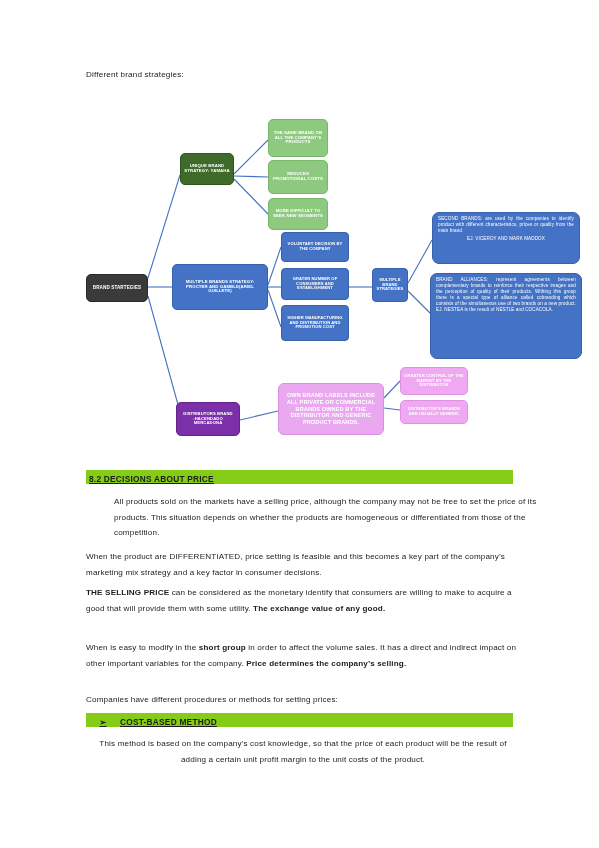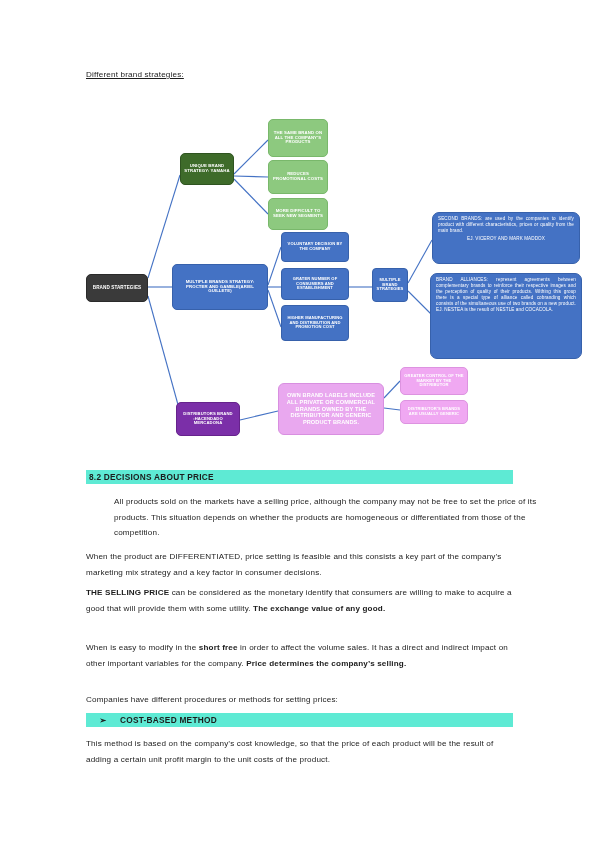--- a/index.html
+++ b/index.html
@@ -19,33 +19,33 @@
     overflow: hidden;
   }
 
   
   .doc-line {
     position: absolute;
     font-size: 8.1px;
     line-height: 14.4px;
     letter-spacing: 0.18px;
     color: #1c1c1c;
-    text-decoration: underline;
   }
   .heading-bar {
     position: absolute;
-    background: #5eead4;
+    background: #84cc16;
     font-size: 8.3px;
     font-weight: bold;
     letter-spacing: 0.25px;
     color: #1c1c1c;
     display: flex;
-    align-items: center;
+    align-items: flex-end;
     padding-left: 3px;
     box-sizing: border-box;
+    text-decoration: underline;
   }
   .heading-bar.bullet-bar { padding-left: 0; }
   .bullet-glyph {
     display: inline-block;
     width: 34px;
     text-align: center;
     font-size: 8px;
     color: #1c1c1c;
   }
   .para {
@@ -257,32 +257,32 @@
       <span>DISTRIBUTOR’S BRANDS ARE USUALLY GENERIC</span>
     </div>
   </div>
 
   <div class="heading-bar" style="left:86px; top:470px; width:427px; height:14px;">
     <span>8.2 DECISIONS ABOUT PRICE</span>
   </div>
 
   <div class="para" style="left:86px; top:494px; width:434px;margin-left:28px;">All products sold on the markets have a selling price, although the company may not be free to set the price of its products. This situation depends on whether the products are homogeneous or differentiated from those of the competition.</div>
 
-  <div class="para" style="left:86px; top:549px; width:434px;">When the product are DIFFERENTIATED, price setting is feasible and this consists a key part of the company’s marketing mix strategy and a key factor in consumer decisions.</div>
+  <div class="para" style="left:86px; top:549px; width:434px;">When the product are DIFFERENTIATED, price setting is feasible and this becomes a key part of the company’s marketing mix strategy and a key factor in consumer decisions.</div>
 
   <div class="para" style="left:86px; top:585px; width:434px;">
     <b>THE SELLING PRICE</b><span> can be considered as the monetary identify that consumers are willing to make to acquire a good that will provide them with some utility. </span><b>The exchange value of any good.</b>
   </div>
 
   <div class="para" style="left:86px; top:640px; width:434px;">
-    <span>When is easy to modify in the </span><b>short free</b><span> in order to affect the volume sales. It has a direct and indirect impact on other important variables for the company. </span><b>Price determines the company’s selling.</b>
+    <span>When is easy to modify in the </span><b>short group</b><span> in order to affect the volume sales. It has a direct and indirect impact on other important variables for the company. </span><b>Price determines the company’s selling.</b>
   </div>
 
   <div class="para" style="left:86px; top:692px; width:434px;">Companies have different procedures or methods for setting prices:</div>
 
   <div class="heading-bar bullet-bar" style="left:86px; top:713px; width:427px; height:14px;">
     <span class="bullet-glyph">➢</span>
     <span>COST-BASED METHOD</span>
   </div>
 
-  <div class="para" style="left:86px; top:736px; width:434px;">This method is based on the company’s cost knowledge, so that the price of each product will be the result of adding a certain unit profit margin to the unit costs of the product.</div>
+  <div class="para" style="left:86px; top:736px; width:434px;text-align:center;">This method is based on the company’s cost knowledge, so that the price of each product will be the result of adding a certain unit profit margin to the unit costs of the product.</div>
 
 </div>
 
 </body></html>

